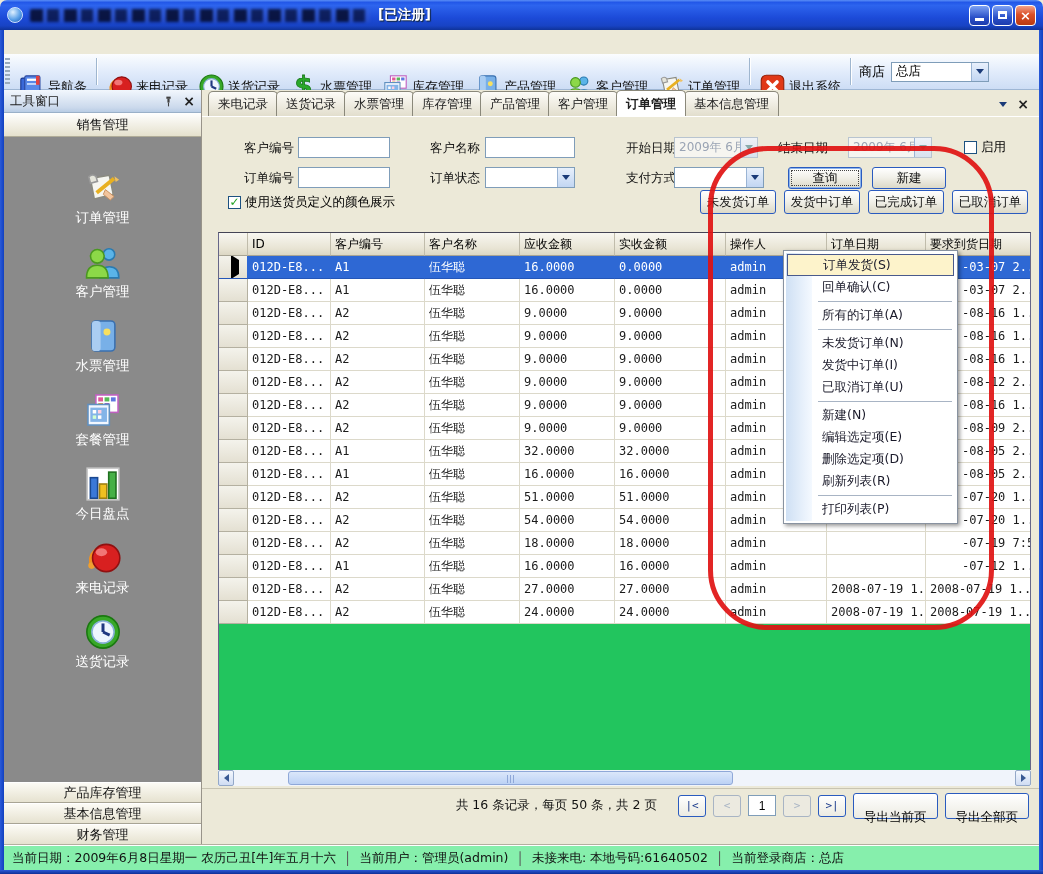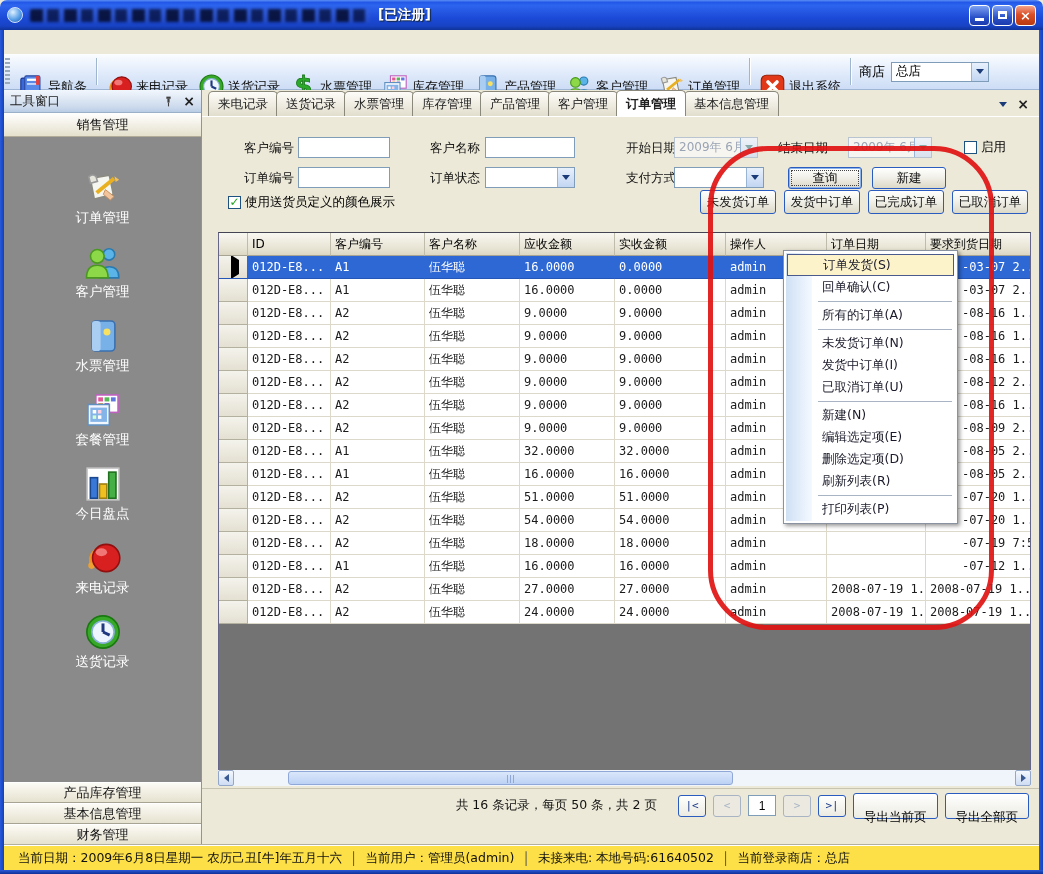--- a/index.html
+++ b/index.html
@@ -91,21 +91,21 @@
   .xp-btn { position:absolute; height:22px; background:linear-gradient(#ffffff,#f2f1ea 45%,#dcd9c8);
     border:1px solid #2a5bbf; border-radius:3px; font-size:12.5px; color:#111; text-align:center; line-height:20px; cursor:default; }
   .xp-btn.focus { box-shadow:inset 0 0 0 1px #8cb4ec; outline:1px dotted #444; outline-offset:-4px; }
   .checkrow { position:absolute; display:flex; align-items:center; gap:4px; font-size:12.5px; }
   .cb { width:13px; height:13px; background:#fff; border:1px solid #1c5180; display:flex; align-items:center;
     justify-content:center; font-size:12px; color:#21a121; font-weight:bold; line-height:11px; }
   .statusbtns { position:absolute; display:flex; gap:8px; }
   .statusbtns .xp-btn { position:static; width:76px; height:24px; line-height:22px; }
 
   
-  #gridwrap { position:absolute; left:16px; top:142px; width:813px; height:554px; background:#737373;
+  #gridwrap { position:absolute; left:16px; top:142px; width:813px; height:554px; background:#22c55e;
     border:1px solid #668; border-top-color:#445; overflow:hidden; }
   .g-row { display:flex; height:23px; }
   .g-cell { flex:none; font-size:12px; line-height:22px; padding-left:4px; overflow:hidden; white-space:nowrap;
     font-family:"DejaVu Sans Mono","DejaVu Sans",monospace; }
   .g-h .g-cell { background:linear-gradient(#f8f7f1,#e8e4d4 70%,#dcd7c4); border-right:1px solid #c0bcab;
     border-bottom:1px solid #a8a494; color:#000; font-family:"DejaVu Sans",sans-serif; }
   .g-d .g-cell { background:#fff; border-right:1px solid #dcd9ca; border-bottom:1px solid #dcd9ca; color:#1a1a1a; }
   .g-d .g-cell.sel-col { background:linear-gradient(#f4f3ec,#e4e0d2); border-right:1px solid #b4b0a0; border-bottom:1px solid #b4b0a0; }
   .g-d.selected .g-cell { background:#2e68d4; color:#fff; border-right-color:#2e68d4; border-bottom-color:#2456b8; }
   .g-d.selected .g-cell.sel-col { background:linear-gradient(#f4f3ec,#e4e0d2); }
@@ -132,22 +132,22 @@
   .nav-btn { width:28px; height:22px; background:linear-gradient(#ffffff,#ecebe2); border:1px solid #2a5bbf;
     border-radius:3px; font-size:11px; color:#1a3a8c; text-align:center; line-height:20px;
     font-family:"DejaVu Sans Mono",monospace; }
   .nav-btn.disabled { border-color:#a8b4c4; color:#a8b4c4; background:#eceae0; }
   #page-input { width:28px; height:21px; border:1px solid #7f9db9; background:#fff; text-align:center; font-size:12px; }
   .export-btn { height:23px; padding:12px 10px; background:linear-gradient(#ffffff,#ecebe2); border:1px solid #2a5bbf;
     border-radius:3px; font-size:12.5px; line-height:21px; }
   .export-btn:first-of-type { margin-left:12px; }
 
   
-  #statusbar { position:absolute; left:0; top:845px; width:100%; height:25px; background:#fde047;
-    border-top:1px solid #fff; box-shadow:0 -1px 0 #b4b0a0; display:flex; align-items:center; padding-left:18px;
+  #statusbar { position:absolute; left:0; top:845px; width:100%; height:25px; background:#86efac;
+    border-top:1px solid #fff; box-shadow:0 -1px 0 #b4b0a0; display:flex; align-items:center; padding-left:12px;
     font-size:12.5px; color:#111; z-index:65; }
   .st-sep { margin:0 8px; color:#555; }
 
   
   #ctxmenu { position:absolute; left:783px; top:250px; width:175px; background:#fff; border:1px solid #8892a0;
     box-shadow:2px 2px 4px rgba(0,0,0,.4); z-index:50; padding:3px 2px; }
   #ctxmenu:before { content:""; position:absolute; left:2px; top:2px; bottom:2px; width:26px;
     background:linear-gradient(90deg,#cfe0f4,#f4f9ff); }
   .cm-item { position:relative; height:22px; line-height:22px; padding-left:36px; font-size:12.5px; color:#1a1a2a; cursor:default; }
   .cm-item.hl { background:#fdf3cb; border:1px solid #4a5a8c; line-height:20px; margin:0 1px; padding-left:35px; }

